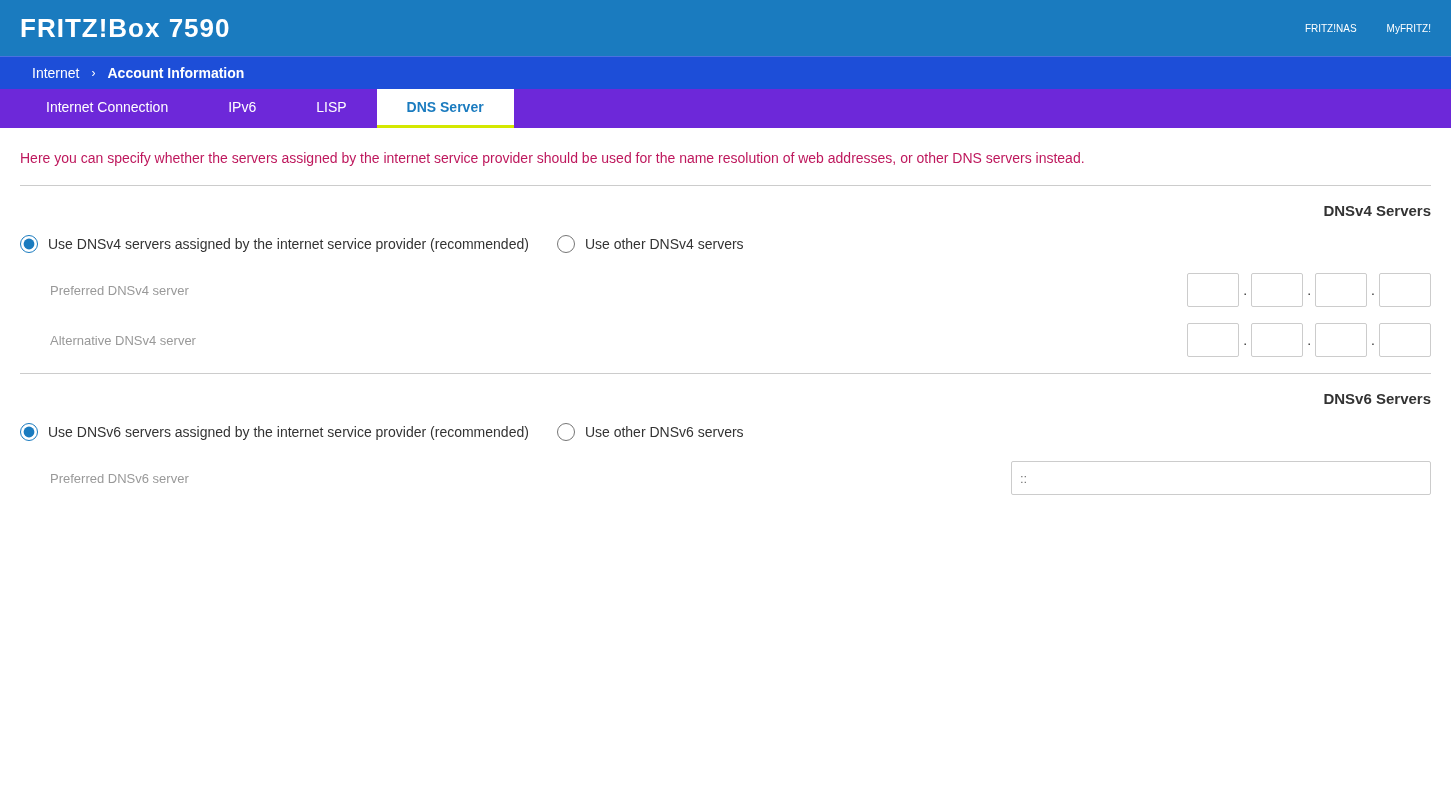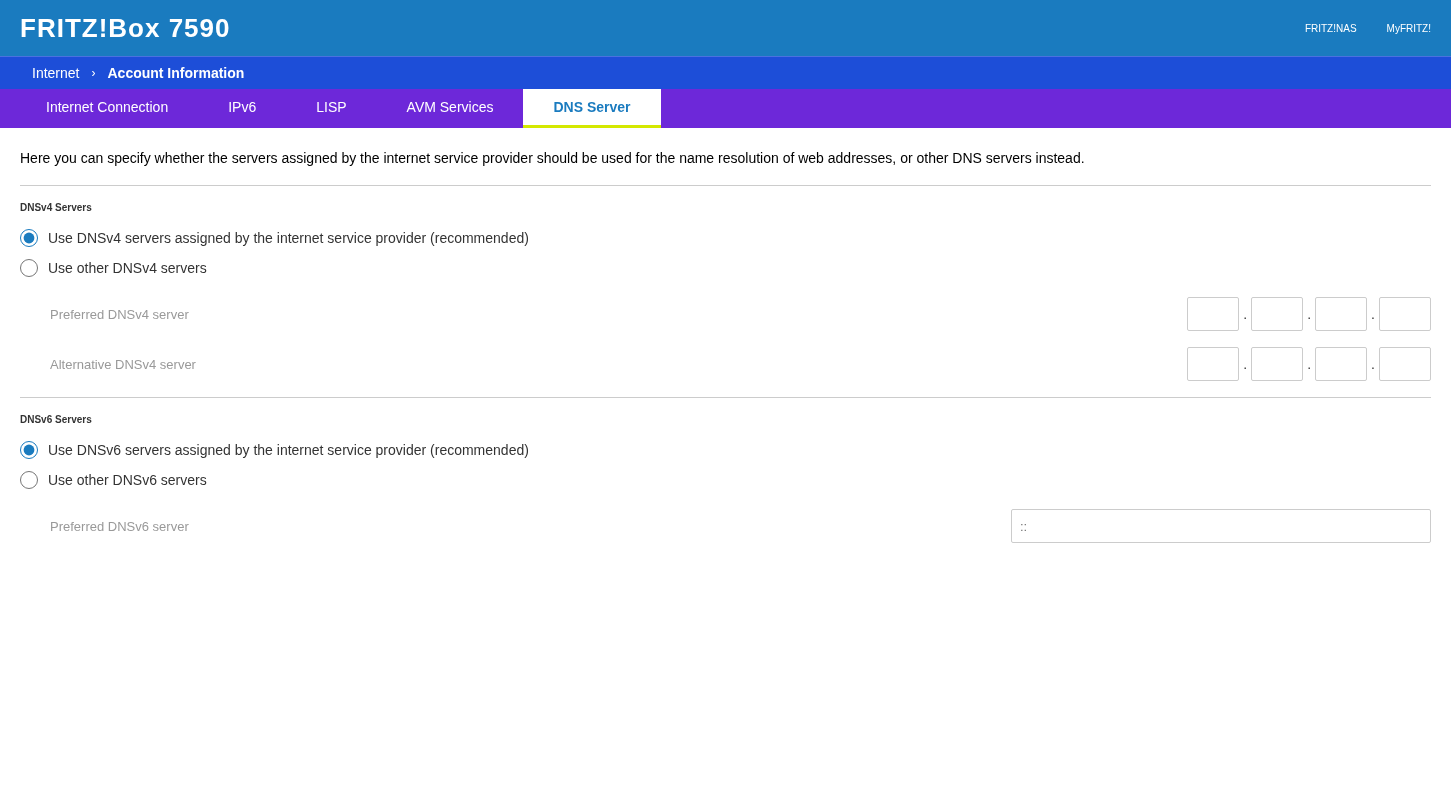--- a/index.html
+++ b/index.html
@@ -76,44 +76,45 @@
       border-bottom: 3px solid #d4e800;
       font-weight: bold;
     }
 
     
     .main-content {
       padding: 20px 20px;
     }
 
     .description-text {
-      color: #000000;
+      color: #be185d;
       font-size: 14px;
       margin-bottom: 16px;
       line-height: 1.5;
     }
 
     hr.section-divider {
       border: none;
       border-top: 1px solid #ccc;
       margin: 16px 0;
     }
 
     
     .section-title {
       font-weight: bold;
-      font-size: 10px;
+      font-size: 15px;
       margin-bottom: 16px;
+      text-align: right;
     }
 
     
     .radio-group {
       display: flex;
-      flex-direction: column;
-      gap: 12px;
+      flex-direction: row;
+      gap: 28px;
       margin-bottom: 20px;
     }
     .radio-option {
       display: flex;
       align-items: center;
       gap: 10px;
       cursor: pointer;
     }
     .radio-option input[type="radio"] {
       width: 18px;
@@ -189,21 +190,20 @@
 <div class="breadcrumb-bar">
   <a href="#">Internet</a>
   <span class="breadcrumb-chevron">›</span>
   <span class="breadcrumb-current">Account Information</span>
 </div>
 
 <div class="tab-bar">
   <a href="#" class="tab">Internet Connection</a>
   <a href="#" class="tab">IPv6</a>
   <a href="#" class="tab">LISP</a>
-  <a href="#" class="tab">AVM Services</a>
   <a href="#" class="tab active">DNS Server</a>
 </div>
 
 <div class="main-content">
 
   <p class="description-text">Here you can specify whether the servers assigned by the internet service provider should be used for the name resolution of web addresses, or other DNS servers instead.</p>
 
   <hr class="section-divider">
 
   <div class="section-block">

